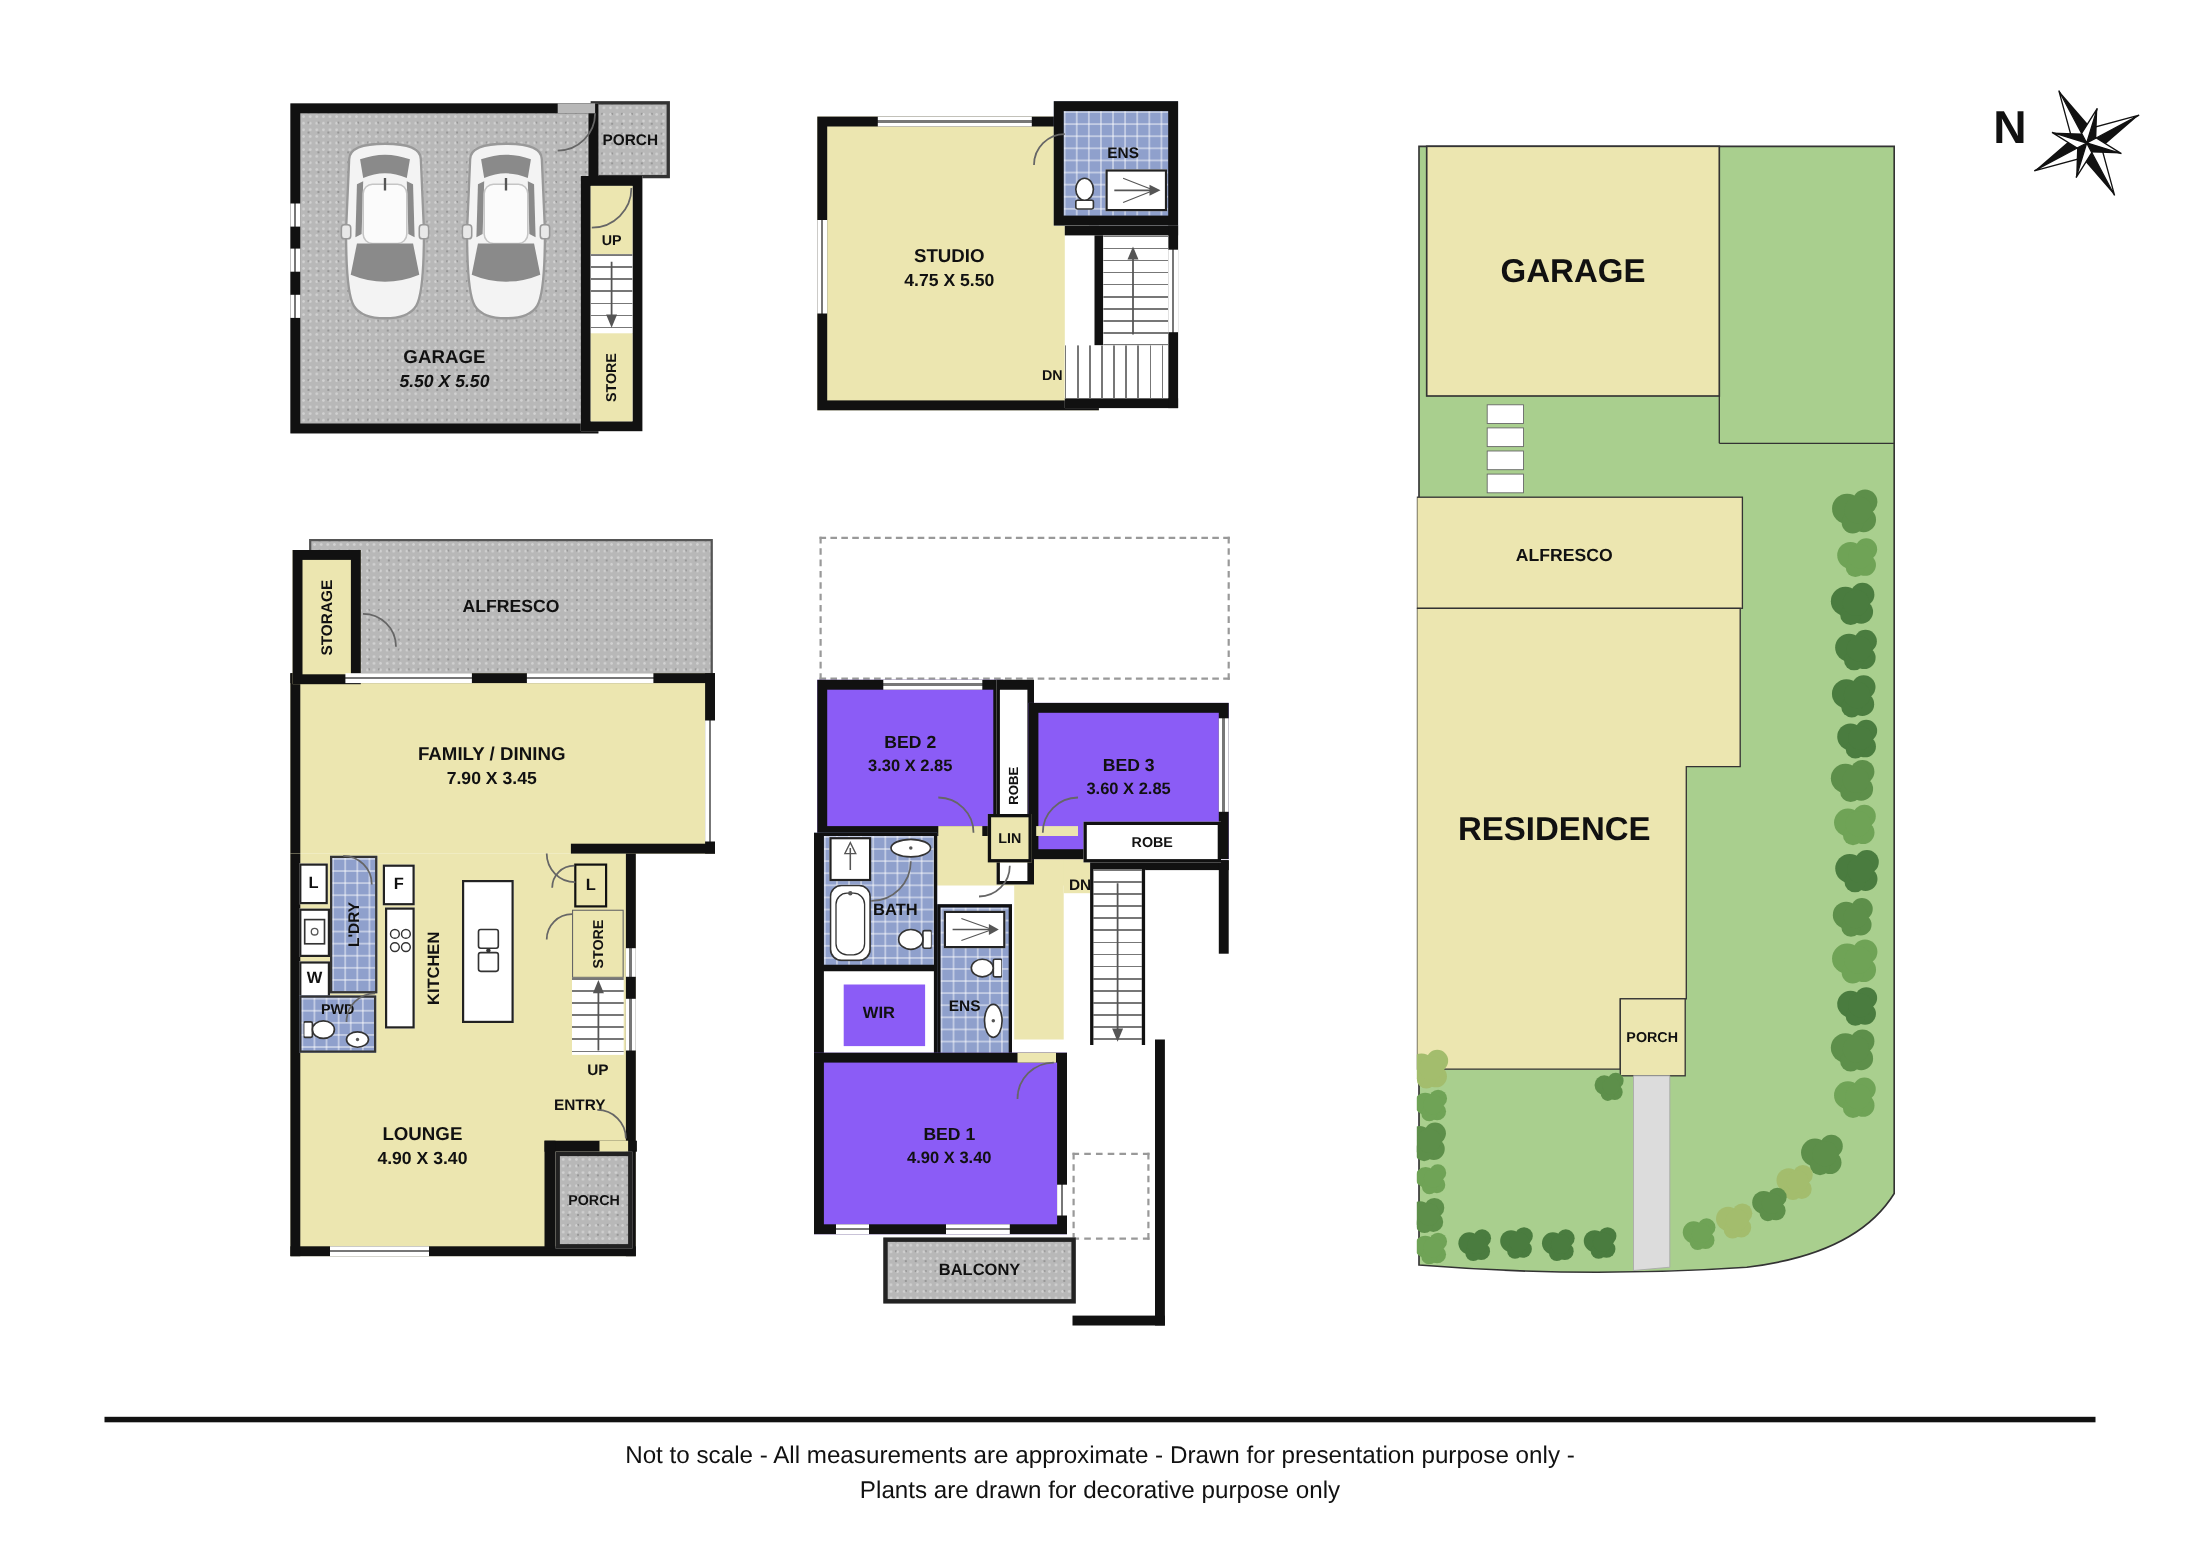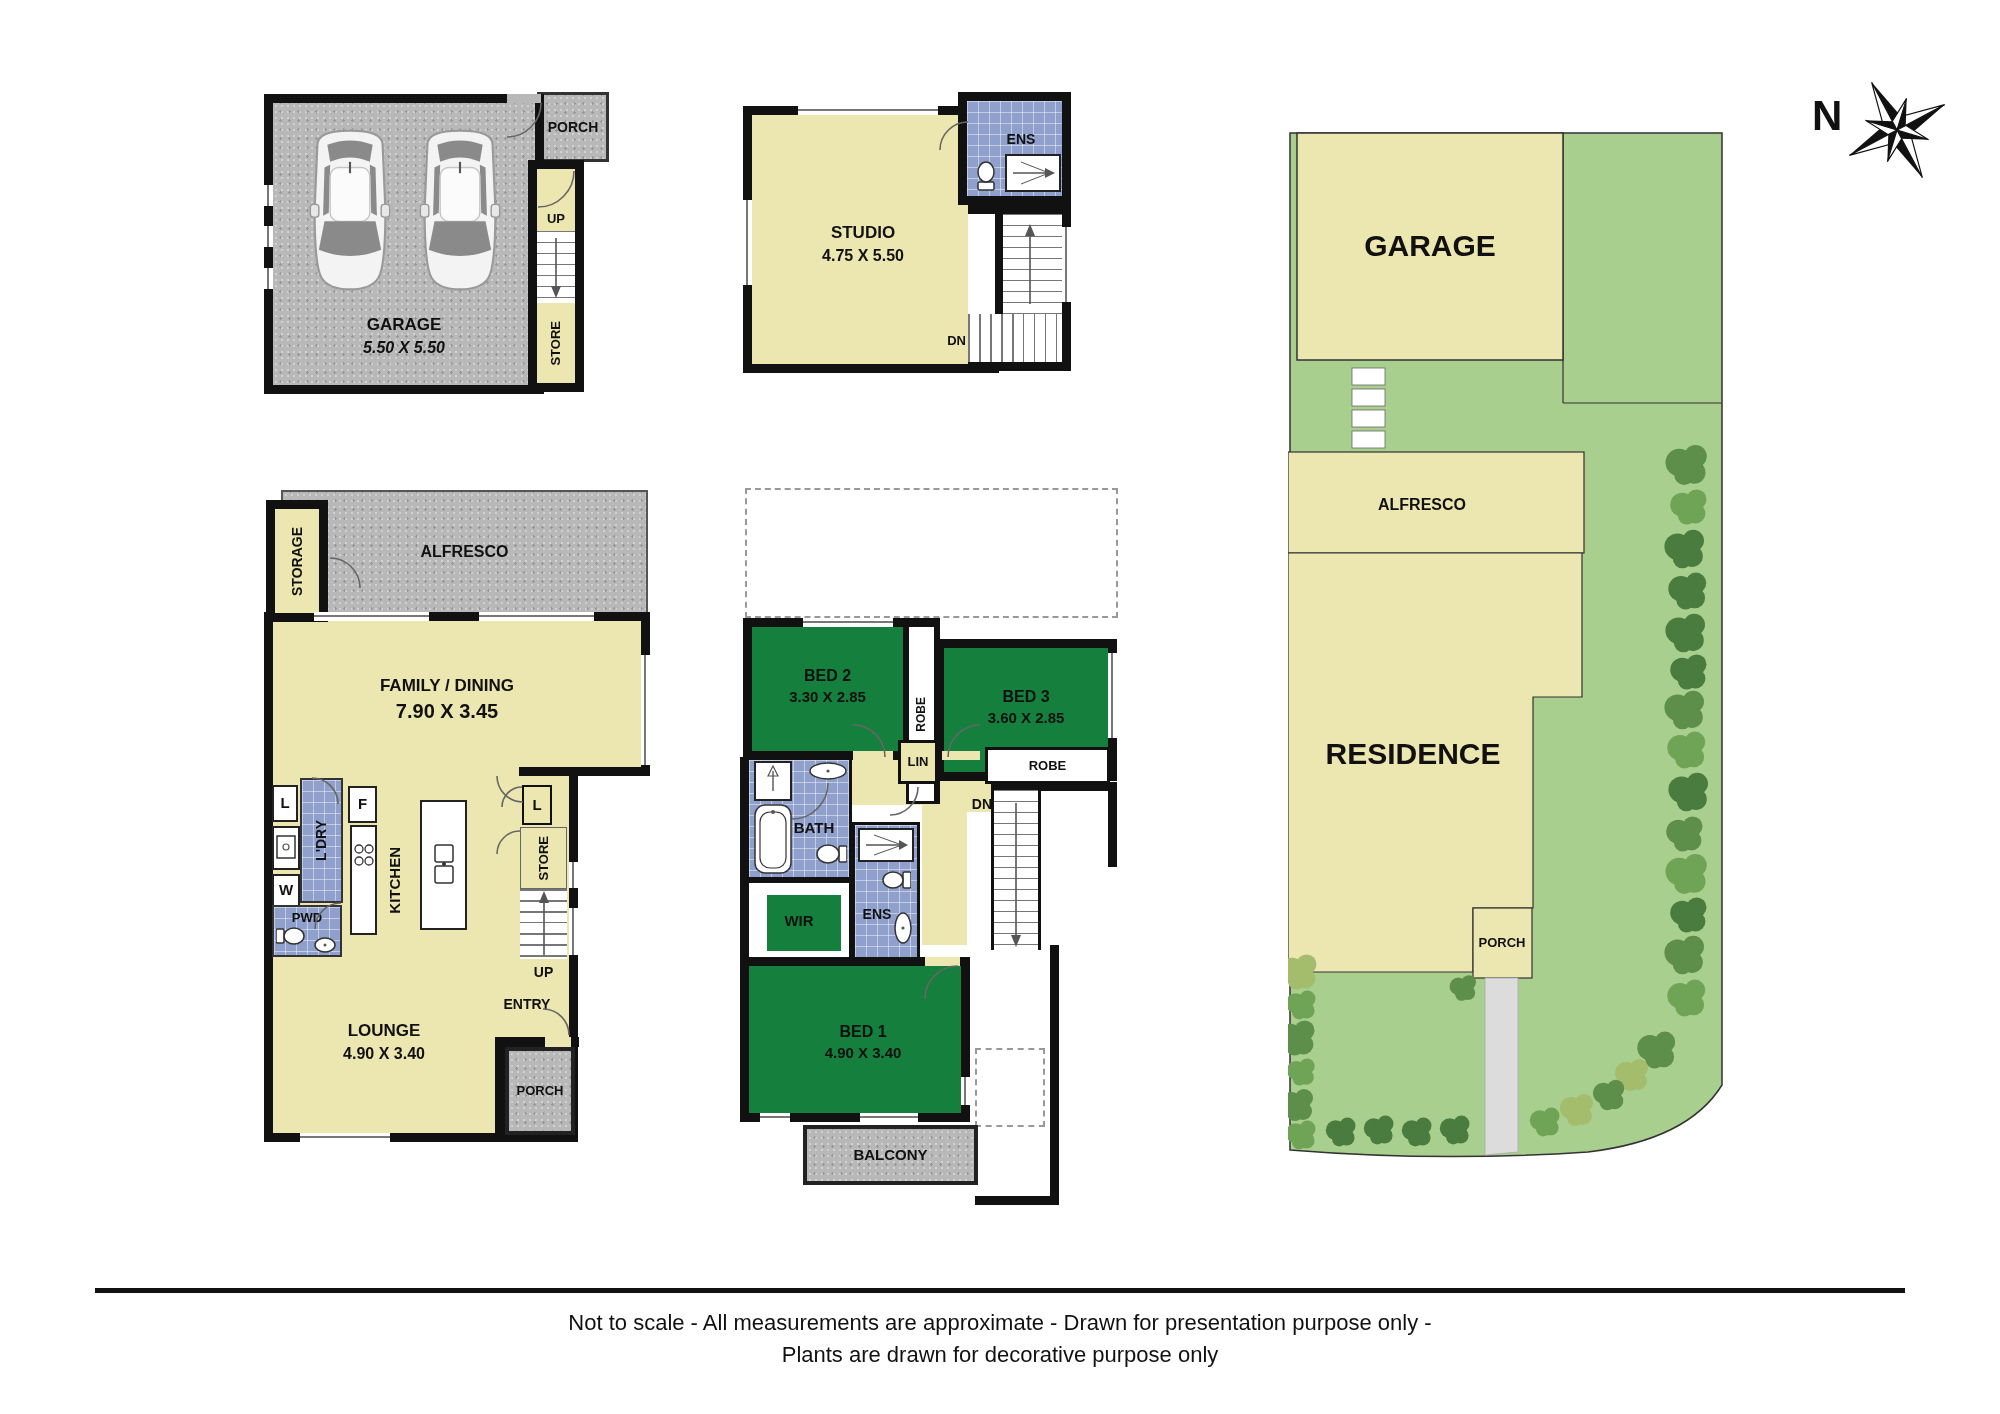--- a/index.html
+++ b/index.html
@@ -2,21 +2,21 @@
 <html><head>
 <meta charset="utf-8">
 <style>
   html,body{margin:0;padding:0;background:#fff;}
   #canvas{position:relative;width:2000px;height:1414px;background:#fff;overflow:hidden;
           font-family:"Liberation Sans",sans-serif;color:#111;}
   .abs{position:absolute;box-sizing:border-box;}
   .plan{position:absolute;}
   .wall9{border:9px solid #111;box-sizing:border-box;}
   .yellow{background:#ece6b0;}
-  .taupe{background:#15803d;}
+  .taupe{background:#8b5cf6;}
   .tile{background-color:#8fa0cc;
         background-image:linear-gradient(rgba(255,255,255,.45) 1.5px,transparent 1.5px),
                          linear-gradient(90deg,rgba(255,255,255,.45) 1.5px,transparent 1.5px);
         background-size:11px 11px;}
   .texg{background-color:#b8b8b8;
         background-image:radial-gradient(rgba(255,255,255,.35) 1px,transparent 1.4px),
                          radial-gradient(rgba(0,0,0,.18) 1px,transparent 1.4px);
         background-size:6px 6px,9px 9px;background-position:0 0,3px 4px;}
   .lbl{font-weight:bold;color:#111;text-align:center;line-height:1.35;}
   .cenflex{display:flex;align-items:center;justify-content:center;}
@@ -145,21 +145,21 @@
       <span class="vtxt lbl" style="font-size:14px;">STORAGE</span>
     </div>
 
     <div class="abs yellow" style="left:0;top:127px;width:386px;height:164px;border-top:9px solid #111;border-left:9px solid #111;border-right:9px solid #111;z-index:2;"></div>
     <div class="abs winH" style="left:50px;top:127px;width:115px;height:9px;z-index:3;"></div>
     <div class="abs winH" style="left:215px;top:127px;width:115px;height:9px;z-index:3;"></div>
     <div class="abs winV" style="left:377px;top:170px;width:9px;height:110px;z-index:3;"></div>
     <div class="abs" style="left:255px;top:282px;width:131px;height:9px;background:#111;z-index:3;"></div>
     <div class="abs lbl" style="left:58px;top:190px;width:250px;font-size:17px;z-index:6;">
       <div>FAMILY / DINING</div>
-      <div style="font-size:20px;">7.90 X 3.45</div>
+      <div style="font-size:16px;">7.90 X 3.45</div>
     </div>
 
     <div class="abs yellow" style="left:0;top:291px;width:314px;height:366px;border-left:9px solid #111;border-right:9px solid #111;border-bottom:9px solid #111;z-index:2;"></div>
     <div class="abs winV" style="left:305px;top:377px;width:9px;height:26px;z-index:3;"></div>
     <div class="abs winV" style="left:305px;top:423px;width:9px;height:47px;z-index:3;"></div>
     <div class="abs winH" style="left:36px;top:648px;width:90px;height:9px;z-index:3;"></div>
 
     <div class="abs fix cenflex lbl" style="left:8px;top:300px;width:26px;height:37px;font-size:15px;z-index:4;">
         <span>L</span>
       </div>

